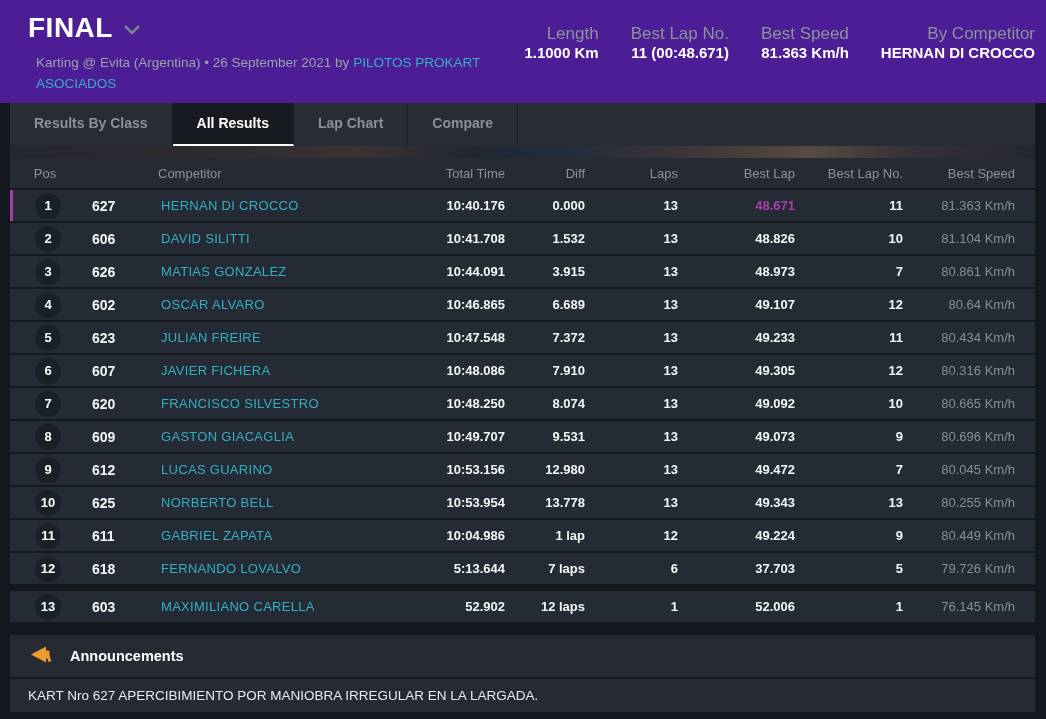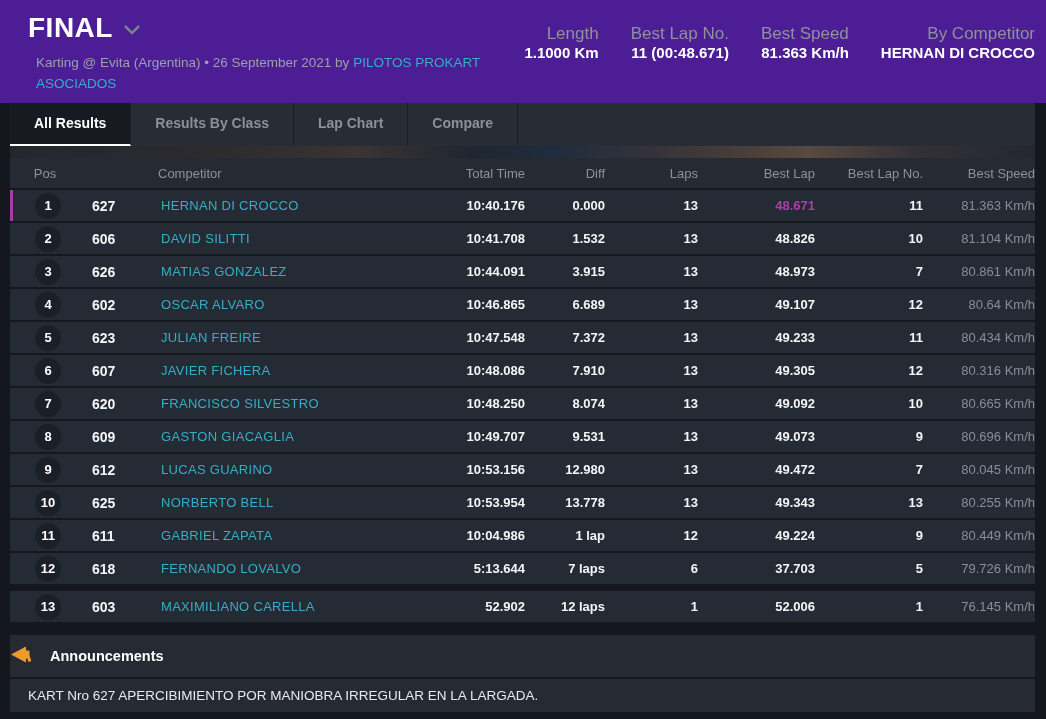--- a/index.html
+++ b/index.html
@@ -69,20 +69,21 @@
       #24272e 0%, #2d2c2f 22%, #3b3433 34%, #202630 45%, #1f2c3d 53%,
       #33323a 62%, #4a3f39 72%, #584a40 78%, #343138 88%, #242730 100%);
   }
 
   
   .results { margin: 0 11px 0 10px; }
   .tgrid {
     display: grid;
     grid-template-columns: 70px 55px 1fr 110px 80px 93px 117px 108px 112px;
     align-items: center;
+    padding-right: 20px;
   }
   .table-head {
     height: 30px;
     background: #252a33;
     color: #8c929b;
     font-size: 13px;
     margin-bottom: 2px;
   }
   .hcell { text-align: right; }
   .hcell.c-pos { text-align: center; }
@@ -112,21 +113,21 @@
   .cell.speed { text-align: right; font-weight: 400; color: #878e97; }
 
   
   .announcements {
     margin: 13px 11px 0 10px;
     background: #252a33;
   }
   .ann-header {
     height: 44px;
     display: flex; align-items: center;
-    gap: 18px;
+    padding-left: 20px; gap: 18px;
     border-bottom: 2px solid #14171d;
   }
   .ann-title { font-size: 14.5px; font-weight: 700; color: #ffffff; }
   .ann-body {
     height: 33px;
     display: flex; align-items: center;
     padding-left: 18px;
     font-size: 13.5px; color: #e8eaec;
   }
 </style>
@@ -160,22 +161,22 @@
       <div class="value">81.363 Km/h</div>
     </div>
     <div class="stat">
       <div class="label">By Competitor</div>
       <div class="value">HERNAN DI CROCCO</div>
     </div>
   </div>
 </div>
 
 <div class="tab-bar">
+  <div class="tab">Results By Class</div>
   <div class="tab active">All Results</div>
-  <div class="tab">Results By Class</div>
   <div class="tab">Lap Chart</div>
   <div class="tab">Compare</div>
 </div>
 
 <div class="blur-band"></div>
 
 <div class="results">
   <div class="table-head tgrid">
     <div class="hcell c-pos">Pos</div>
     <div class="hcell"></div>

